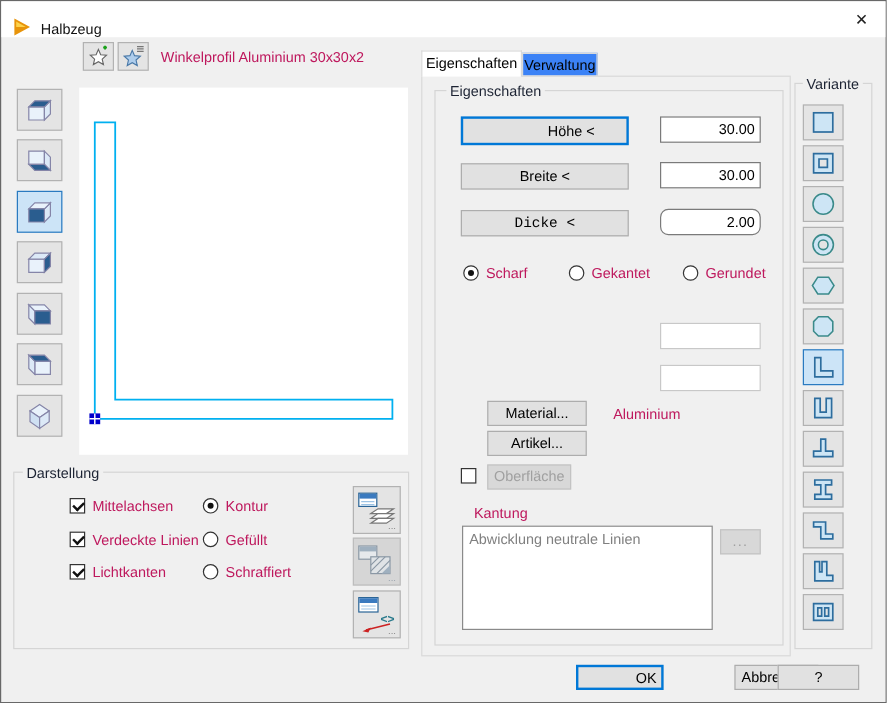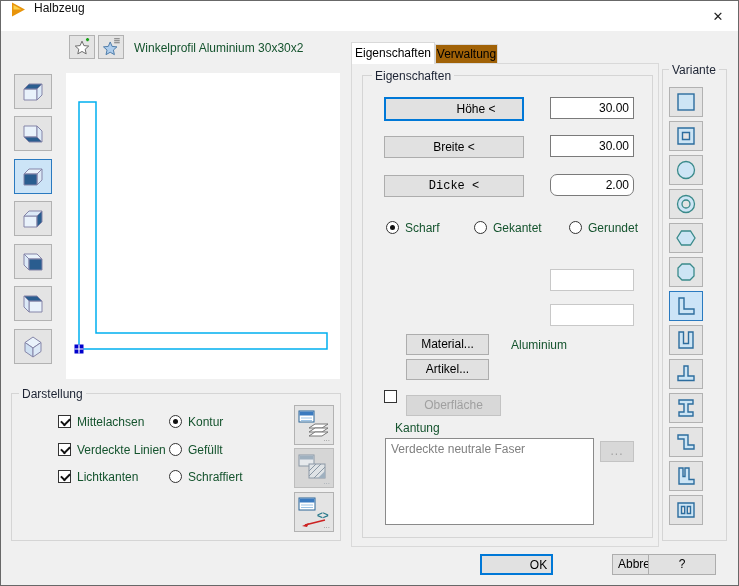--- a/index.html
+++ b/index.html
@@ -1,18 +1,18 @@
 <!DOCTYPE html>
 <html><head>
 <meta charset="utf-8">
 <style>
   html,body{margin:0;padding:0;background:#fff;}
   *{box-sizing:border-box;font-family:"Liberation Sans",sans-serif;}
   .window{position:relative;width:739px;height:586px;border:1px solid #686868;background:#f0f0f0;overflow:hidden;font-size:12px;color:#000;}
-  .titlebar{position:absolute;left:0;top:0;right:0;height:30px;background:#fff;display:flex;align-items:flex-start;}
+  .titlebar{position:absolute;left:0;top:0;right:0;height:30px;background:#fff;display:flex;align-items:flex-end;}
   .titlebar .app-icon{margin-left:9px;width:17px;height:17px;}
   .titlebar .title{margin-left:7px;font-size:12px;color:#111;}
   .close-btn{position:absolute;right:0;top:0;width:40px;height:30px;display:flex;align-items:center;justify-content:center;font-size:13px;color:#222;cursor:default;}
 
   
   .btn{position:absolute;background:#e1e1e1;border:1px solid #adadad;font-size:12px;text-align:center;color:#000;padding:0;line-height:19px;}
   .btn.focused{border:2px solid #0078d7;padding-left:44px;}
   .btn.disabled{background:#d8d8d8;border-color:#c3c3c3;color:#a0a0a0;}
   .tbtn{position:absolute;background:#e4e4e4;border:1px solid #b2b2b2;display:flex;align-items:center;justify-content:center;padding:0;}
   .tbtn.selected{background:#cce4f7;border:1px solid #2a7ac0;}
@@ -22,29 +22,29 @@
   .edit{position:absolute;background:#fff;border:1px solid #7a7a7a;font-size:12px;text-align:right;padding:0 4px;color:#000;}
   .edit.disabled{border:1px solid #c8c8c8;background:#fff;}
 
   
   .group{position:absolute;border:1px solid #d5d5d5;}
   .group-label{position:absolute;background:#f0f0f0;padding:0 3px;font-size:12px;color:#1c2333;white-space:nowrap;}
 
   
   .tab{position:absolute;border:1px solid #d9d9d9;font-size:12px;text-align:center;}
   .tab.active{background:#fff;border-bottom:none;z-index:3;line-height:21px;}
-  .tab.inactive{background:#a16207;line-height:18px;}
+  .tab.inactive{background:#3b82f6;line-height:18px;}
   .tabpanel{position:absolute;border:1px solid #d9d9d9;background:#f0f0f0;z-index:1;}
 
   
   .cb{position:absolute;width:13px;height:13px;background:#fff;border:1px solid #333;}
   .cb.checked::after{content:'';position:absolute;left:2px;top:2px;width:7px;height:4px;border-left:2px solid #111;border-bottom:2px solid #111;transform:rotate(-45deg);}
   .radio{position:absolute;width:13px;height:13px;background:#fff;border:1px solid #333;border-radius:50%;}
   .radio.selected::after{content:'';position:absolute;left:3px;top:3px;width:5px;height:5px;border-radius:50%;background:#111;}
-  .lbl{position:absolute;font-size:12px;color:#14532d;white-space:nowrap;}
+  .lbl{position:absolute;font-size:12px;color:#be185d;white-space:nowrap;}
 
   .preview{position:absolute;left:65px;top:72px;width:274px;height:306px;background:#fff;}
   .kantung-box{position:absolute;left:384px;top:437px;width:209px;height:87px;background:#fff;border:1px solid #8a8a8a;padding:3px 5px;color:#808080;font-size:12px;line-height:15px;}
   .dots{letter-spacing:1px;}
 </style>
 </head>
 <body>
 
 <div class="window">
 
@@ -209,25 +209,25 @@
   <span class="lbl" style="left:587px;top:220px;z-index:2;">Gerundet</span>
 
   <input class="edit disabled" style="left: 549px; top: 268px; width: 84px; height: 22px; z-index: 2;" readonly="" value="">
   <input class="edit disabled" style="left: 549px; top: 303px; width: 84px; height: 22px; z-index: 2;" readonly="" value="">
 
   <button class="btn" style="left:405px;top:333px;width:83px;height:21px;z-index:2;">Material...</button>
   <span class="lbl" style="left:510px;top:337px;z-index:2;">Aluminium</span>
   <button class="btn" style="left:405px;top:358px;width:83px;height:21px;z-index:2;">Artikel...</button>
 
   <span class="cb" style="left:383px;top:389px;z-index:2;"></span>
-  <button class="btn disabled" style="left:405px;top:394px;width:95px;height:21px;z-index:2;">Oberfläche</button>
+  <button class="btn disabled" style="left:405px;top:386px;width:70px;height:21px;z-index:2;">Oberfläche</button>
 
   <span class="lbl" style="left:394px;top:420px;z-index:2;">Kantung</span>
   <div class="kantung-box" style="z-index:2;">
-    <div>Verdeckte neutrale Faser</div>
+    <div>Abwicklung neutrale Linien</div>
   </div>
   <button class="btn disabled dots" style="left:599px;top:440px;width:34px;height:21px;z-index:2;">...</button>
 
   <div class="group" style="left:661px;top:68px;width:65px;height:472px;"></div>
   <span class="group-label" style="left:668px;top:62px;">Variante</span>
 
   <button class="tbtn" style="left:668px;top:86px;width:34px;height:30px;">
     <svg width="24" height="24" viewBox="0 0 24 24">
       <rect x="4" y="4" width="16" height="16" fill="#cde5f5" stroke="#2d6d9e" stroke-width="1.4"></rect>
     </svg>

